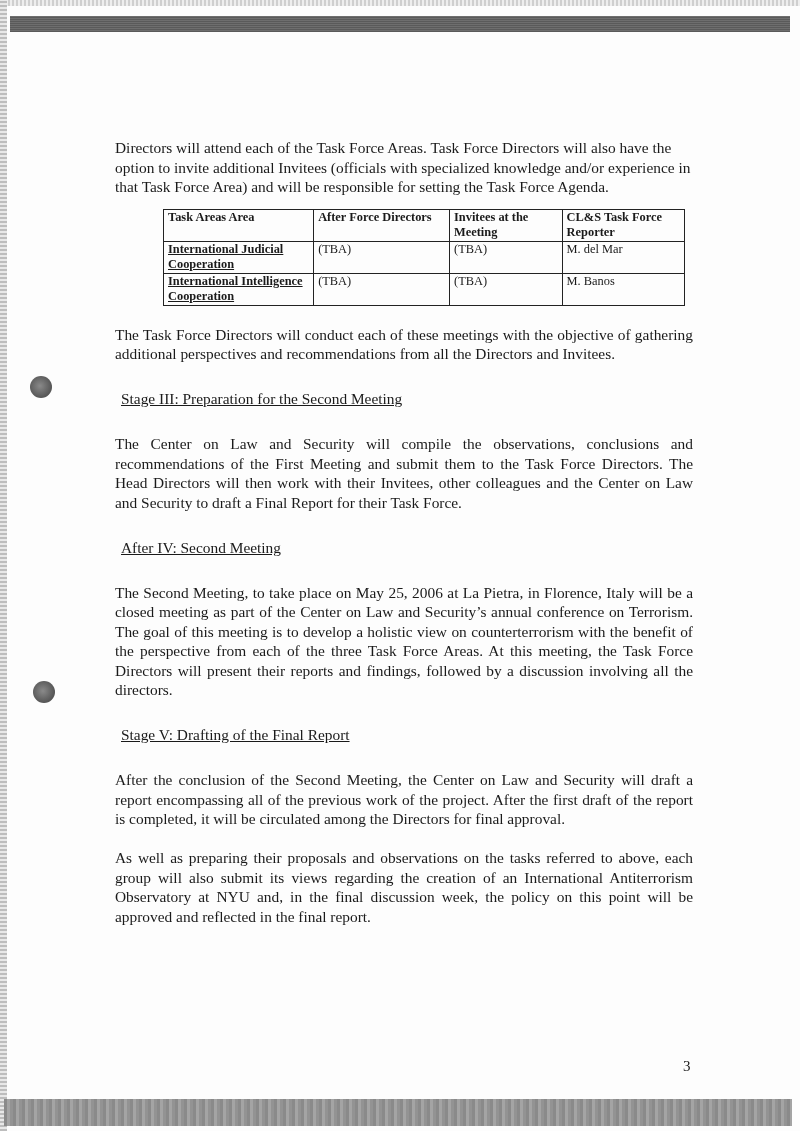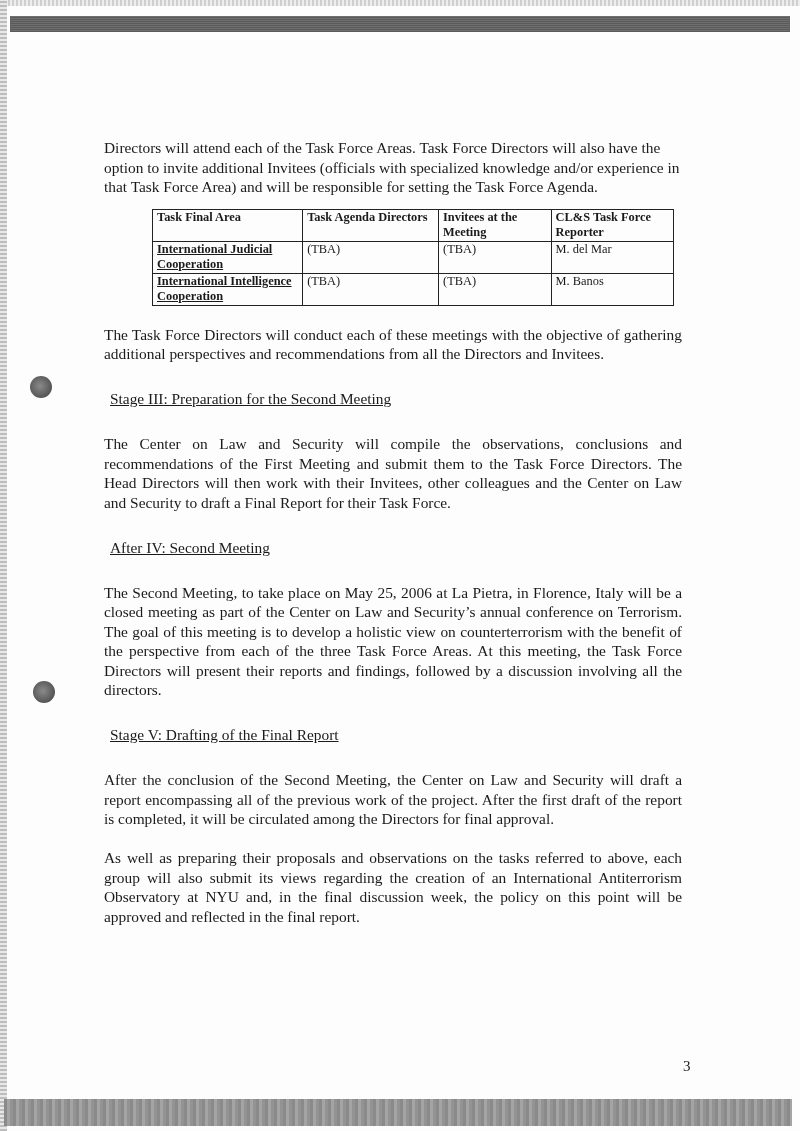--- a/index.html
+++ b/index.html
@@ -27,21 +27,21 @@
     background: repeating-linear-gradient(90deg, #8a8a8a 0 3px, #a4a4a4 3px 6px, #939393 6px 9px);
     width: 788px;
   }
   .hole {
     position: absolute; width: 22px; height: 22px; border-radius: 50%;
     background: radial-gradient(circle at 45% 45%, #8a8a8a, #555 70%);
   }
   .hole.h1 { left: 30px; top: 376px; }
   .hole.h2 { left: 33px; top: 681px; }
   .content {
-    position: absolute; left: 104px; top: 138px; width: 578px;
+    position: absolute; left: 115px; top: 138px; width: 578px;
     font-size: 15.4px; line-height: 19.5px;
   }
   p { margin: 0; }
   .justify { text-align: justify; }
   .para-intro { margin-bottom: 12px; }
   table.tf {
     border-collapse: collapse; margin-left: 48px; width: 522px;
     font-size: 12.4px; line-height: 15.5px; margin-bottom: 19px;
   }
   table.tf td, table.tf th {
@@ -64,22 +64,22 @@
 <div class="top-bar"></div>
 <div class="hole h1"></div>
 <div class="hole h2"></div>
 
 <div class="content">
   <p class="para-intro">Directors will attend each of the Task Force Areas.  Task Force Directors will also have the option to invite additional Invitees (officials with specialized knowledge and/or experience in that Task Force Area) and will be responsible for setting the Task Force Agenda.</p>
 
   <table class="tf">
     <tbody>
         <tr>
-      <th class="col1">Task Final Area</th>
-      <th class="col2">Task Agenda Directors</th>
+      <th class="col1">Task Areas Area</th>
+      <th class="col2">After Force Directors</th>
       <th class="col3">Invitees at the Meeting</th>
       <th class="col4">CL&amp;S Task Force Reporter</th>
     </tr>
     <tr>
       <td class="area">International Judicial Cooperation</td>
       <td>(TBA)</td>
       <td>(TBA)</td>
       <td>M. del Mar</td>
     </tr>
     <tr>

